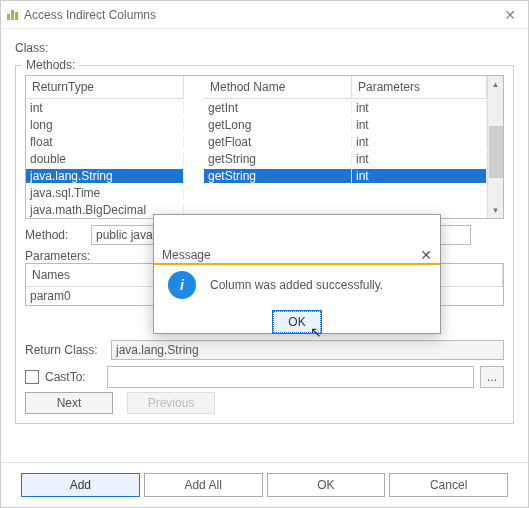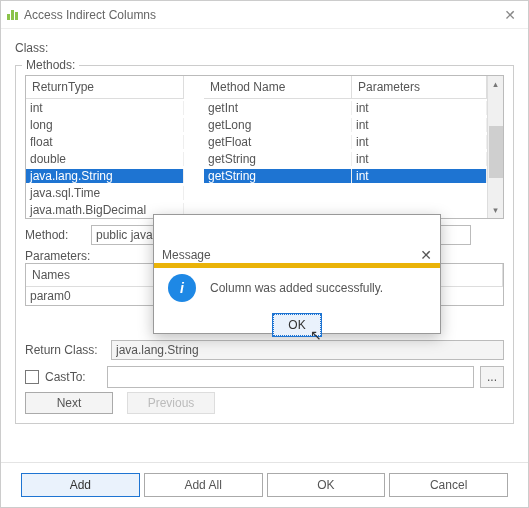--- a/index.html
+++ b/index.html
@@ -40,21 +40,21 @@
   .combo { flex: 1; border: 1px solid #bbb; height: 22px; background: #fff; }
   .dots-btn { width: 24px; height: 22px; border: 1px solid #bbb; background: #f4f4f4; display: flex; align-items: center; justify-content: center; color: #555; }
   .btn-row { display: flex; gap: 14px; margin-top: 4px; }
   .btn { width: 88px; height: 22px; border: 1px solid #aaa; background: #f4f4f4; color: #555; display: flex; align-items: center; justify-content: center; }
   .btn.disabled { color: #bbb; border-color: #ddd; }
   .footer { display: flex; justify-content: space-around; gap: 4px; padding: 10px 20px; border-top: 1px solid #e4e4e4; }
   .fbtn { flex: 1; height: 24px; border: 1px solid #aaa; background: #fff; display: flex; align-items: center; justify-content: center; color: #555; }
   .fbtn.primary { border-color: #1e74d2; background: #eaf2fc; color: #333; }
   
   .msgbox { position: absolute; left: 152px; top: 185px; width: 288px; height: 120px; background: #fff; border: 1px solid #999; box-shadow: 0 4px 14px rgba(0,0,0,.25); display: flex; flex-direction: column; }
-  .msg-title { height: 26px; display: flex; align-items: center; padding: 0 8px; border-bottom: 5px solid #eab308; color: #555; margin-top: 32px; }
+  .msg-title { height: 26px; display: flex; align-items: center; padding: 0 8px; border-bottom: 2px solid #eab308; color: #555; margin-top: 32px; }
   .msg-close { margin-left: auto; font-size: 14px; color: #555; }
   .msg-body { flex: 1; display: flex; align-items: center; padding: 6px 14px; gap: 14px; color: #555; }
   .info-icon { width: 28px; height: 28px; border-radius: 50%; background: #1e88e5; color: #fff; display: flex; align-items: center; justify-content: center; font-weight: bold; font-style: italic; font-size: 14px; }
   .msg-footer { display: flex; justify-content: center; padding: 6px 0 10px; }
   .ok-btn { width: 48px; height: 22px; border: 1px dotted #1e74d2; outline: 1px solid #1e74d2; background: #eaf2fc; display: flex; align-items: center; justify-content: center; color: #333; position: relative; }
   .cursor { position: absolute; left: 36px; top: 12px; font-size: 14px; pointer-events: none; }
 </style>
 </head>
 <body>
 

